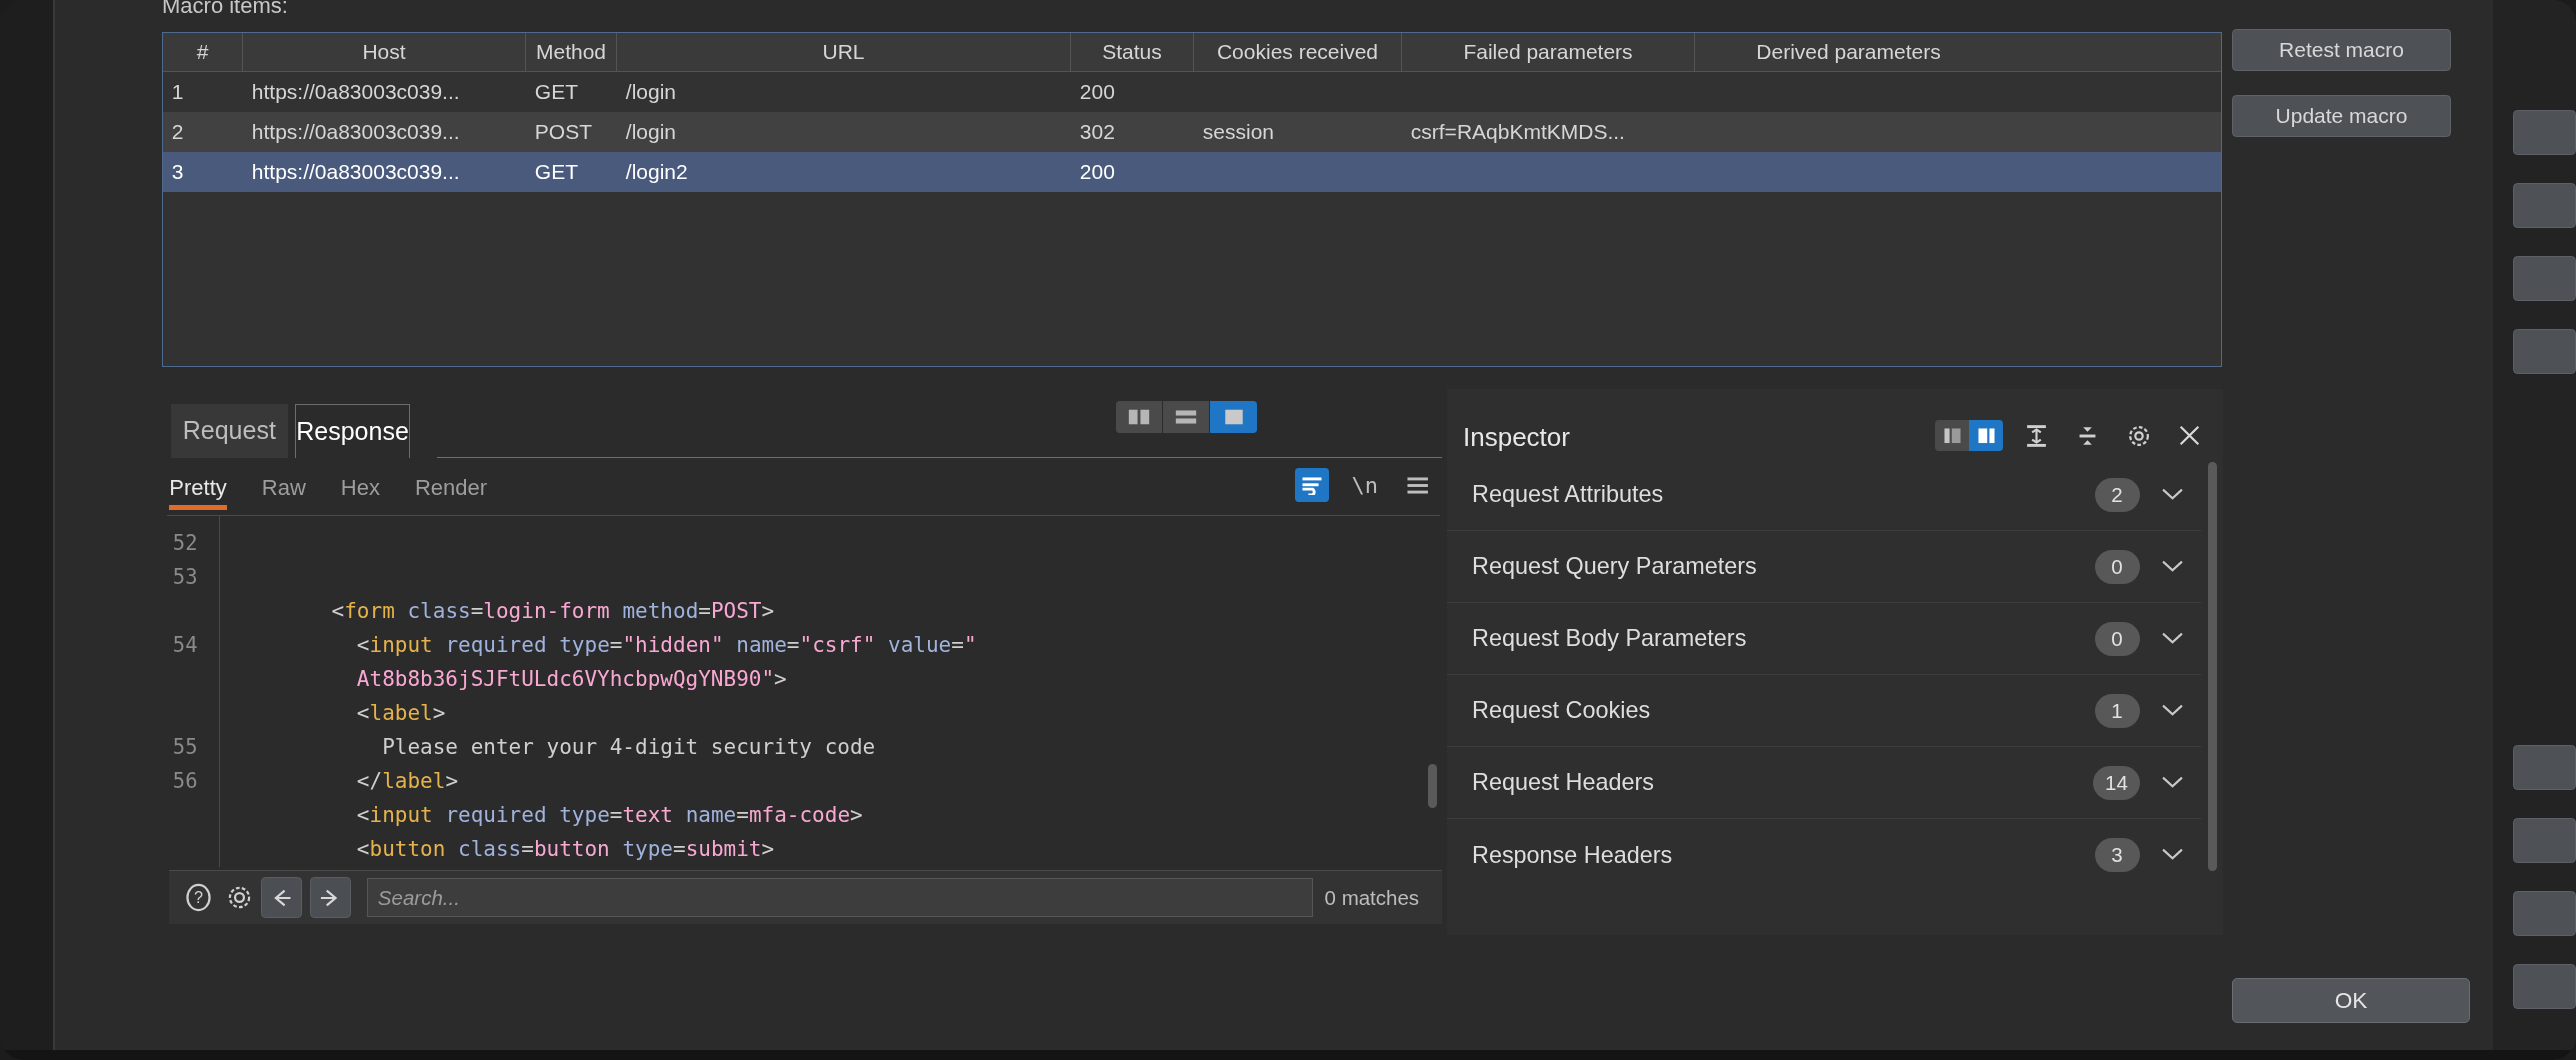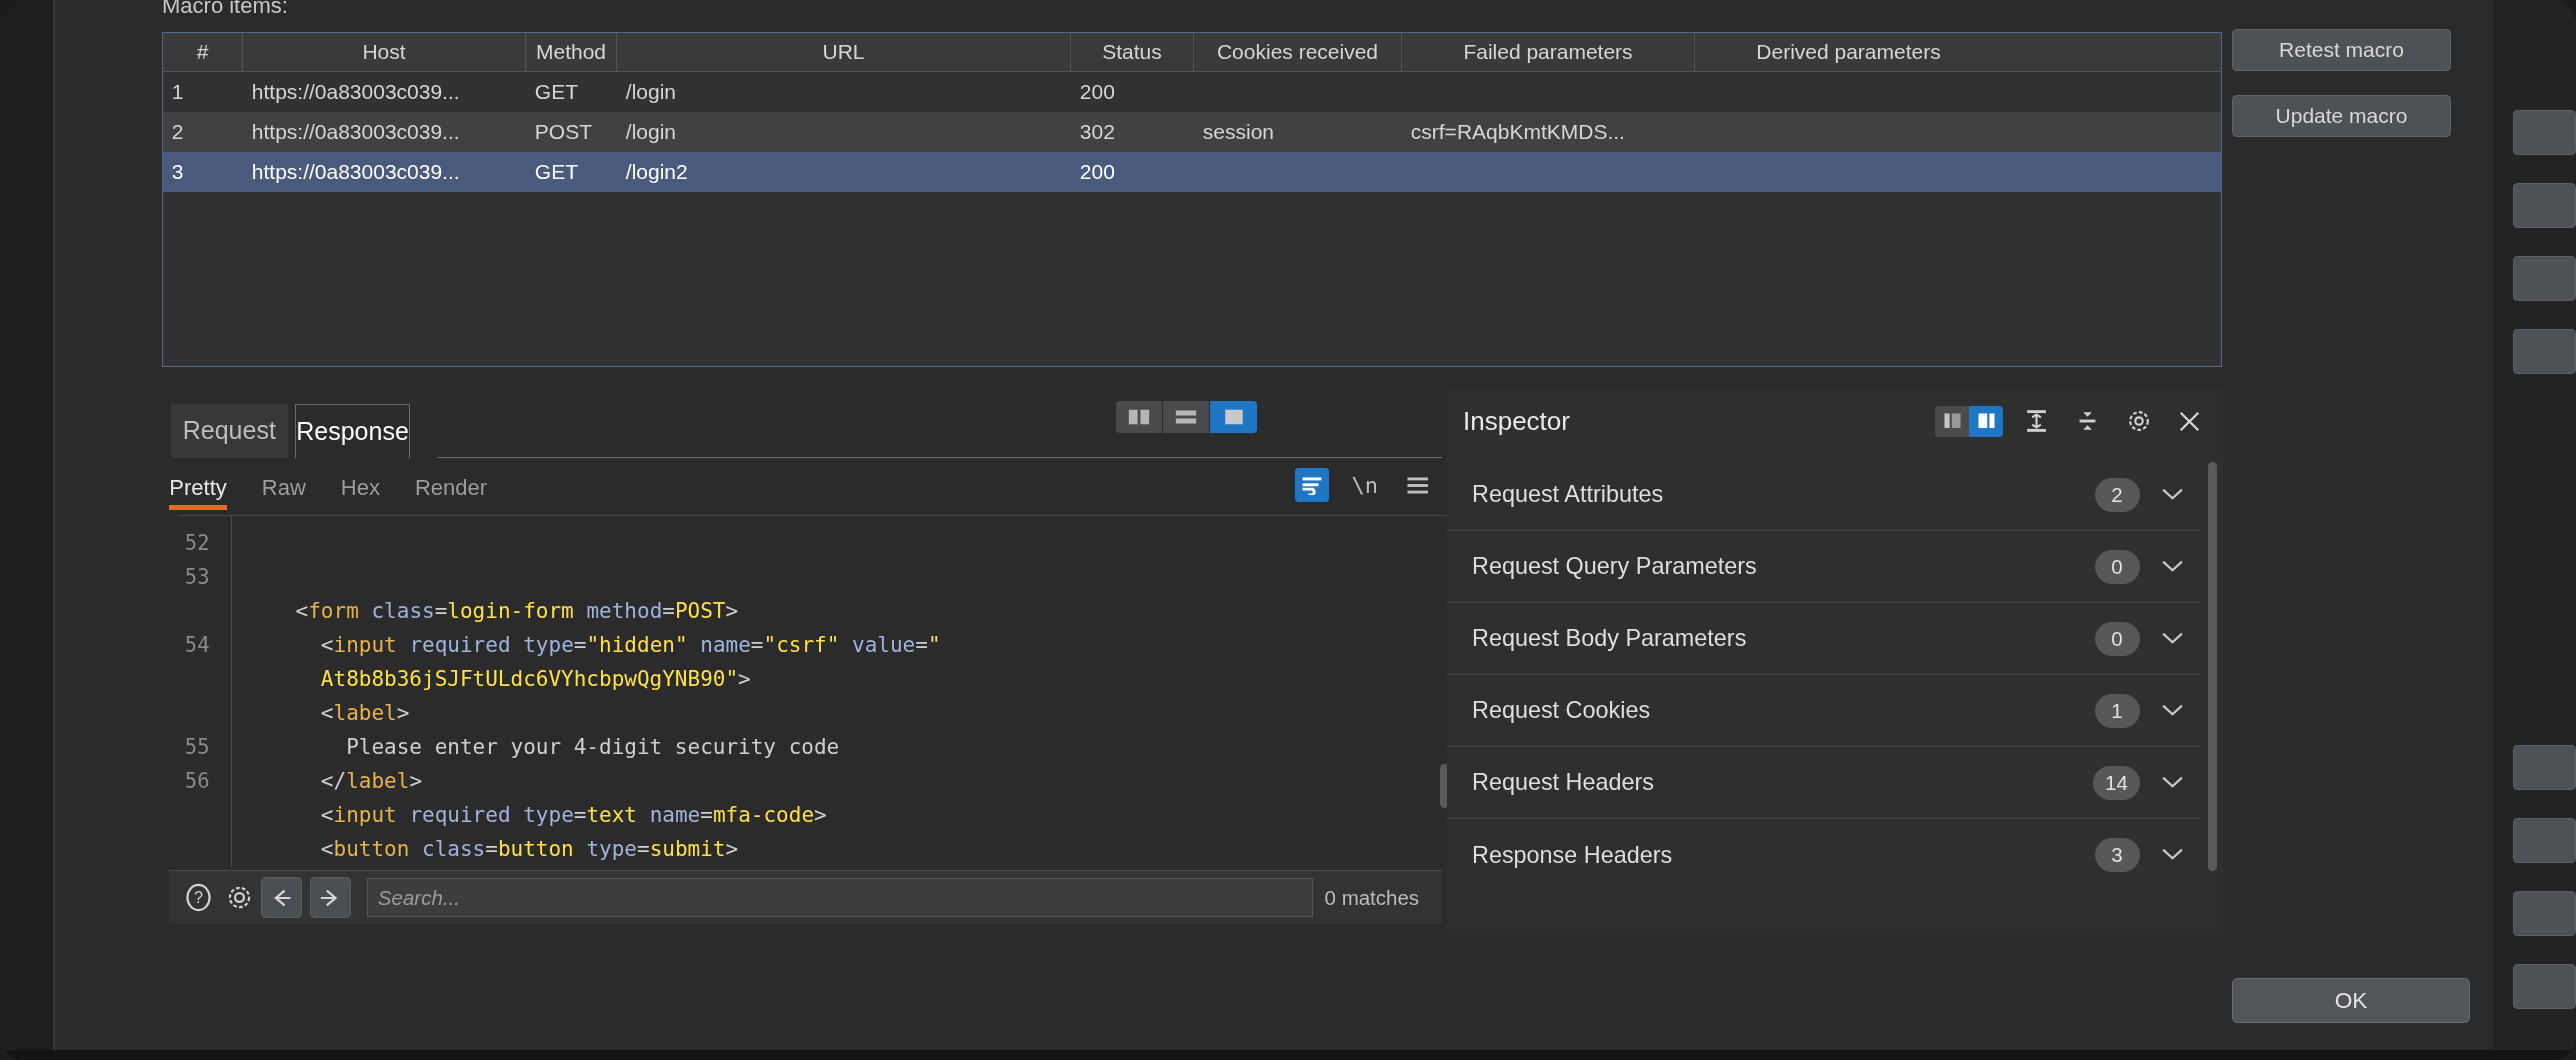--- a/index.html
+++ b/index.html
@@ -174,46 +174,46 @@
   }
   .vt-icon {
     width: 34px; height: 34px;
     display: flex; align-items: center; justify-content: center;
     border-radius: 3.7px;
   }
   .vt-icon.active { background: #1f76c4; }
 
   
   .code-area {
-    position: absolute; left: 17px; top: 126px;
+    position: absolute; left: 5px; top: 126px;
     width: 1273px; height: 352px;
     background: #2b2b2b;
     border-top: 0.7px solid #4a4a4a;
-    display: flex; overflow: hidden;
+    display: flex; overflow: hidden; gap: 48px;
   }
   .code-gutter {
     width: 53px; flex: none;
     background: #2b2b2b;
     border-right: 0.7px solid #4a4a4a;
     padding-top: 10.2px;
     font-family: "DejaVu Sans Mono", monospace;
     font-size: 20.5px; color: #8a8a8a;
     text-align: left; padding-left: 5.8px;
   }
   .code-gutter div { height: 34px; line-height: 34px; }
   .code-lines {
     flex: 1; padding: 10.2px 0 0 13px;
     font-family: "DejaVu Sans Mono", monospace;
     font-size: 21px; line-height: 34px;
     white-space: pre; color: #cfcfcf;
     position: relative;
   }
   .tok-tag   { color: #e6b34b; }
   .tok-attr  { color: #9fb3dd; }
-  .tok-val   { color: #fde047; }
+  .tok-val   { color: #f9a8d4; }
   .tok-txt   { color: #cfcfcf; }
   .tok-punct { color: #cfcfcf; }
   .code-scrollbar {
     position: absolute; right: 2.9px; top: 248px;
     width: 8.8px; height: 44px; background: #5a5a5a; border-radius: 4.4px;
   }
 
   
   .search-bar {
     position: absolute; left: 7.3px; top: 481px;
@@ -246,21 +246,21 @@
   }
 
   
   .inspector {
     position: absolute; left: 1447px; top: 389px;
     width: 776px; height: 546px;
     background: #2f2f2f;
   }
   .insp-head {
     position: absolute; left: 0; top: 0; width: 100%; height: 64px;
-    display: flex; align-items: center; padding: 0 16px;
+    display: flex; align-items: flex-end; padding: 0 16px;
   }
   .insp-title {
     font-size: 26px; color: #e8e8e8; flex: 1;
   }
   .insp-head-tools { display: flex; align-items: center; gap: 16px; }
   .ih-toggle { display: flex; border-radius: 3.7px; overflow: hidden; }
   .ih-btn {
     width: 34px; height: 31px; background: #4a4a4a;
     display: flex; align-items: center; justify-content: center;
   }

